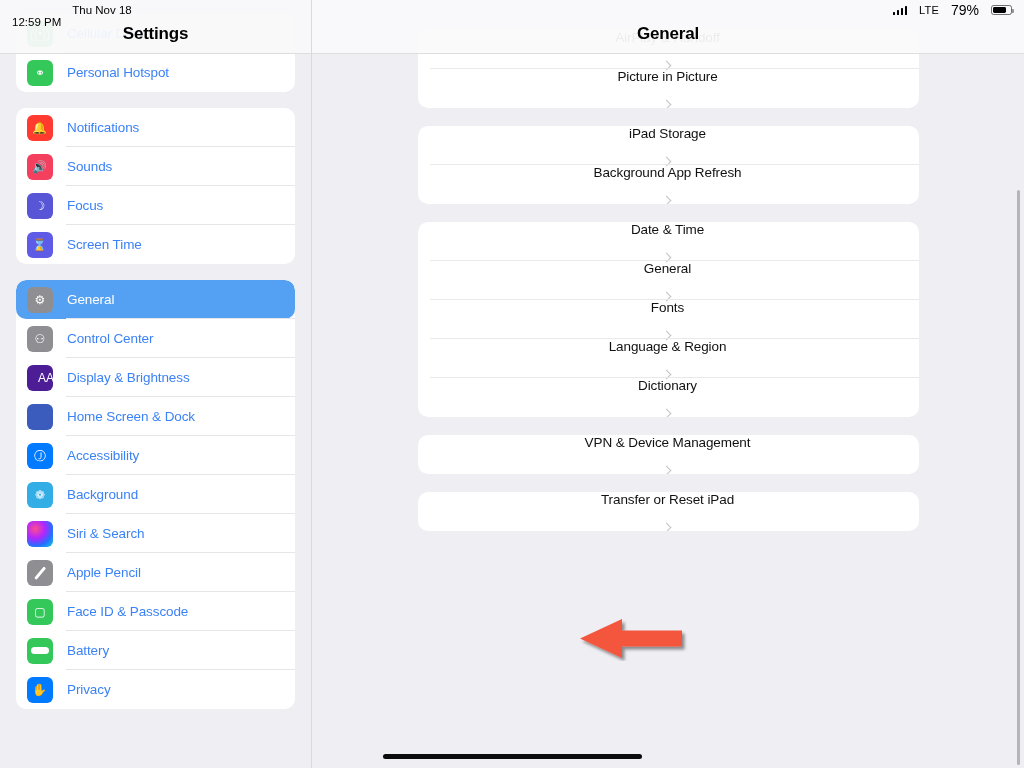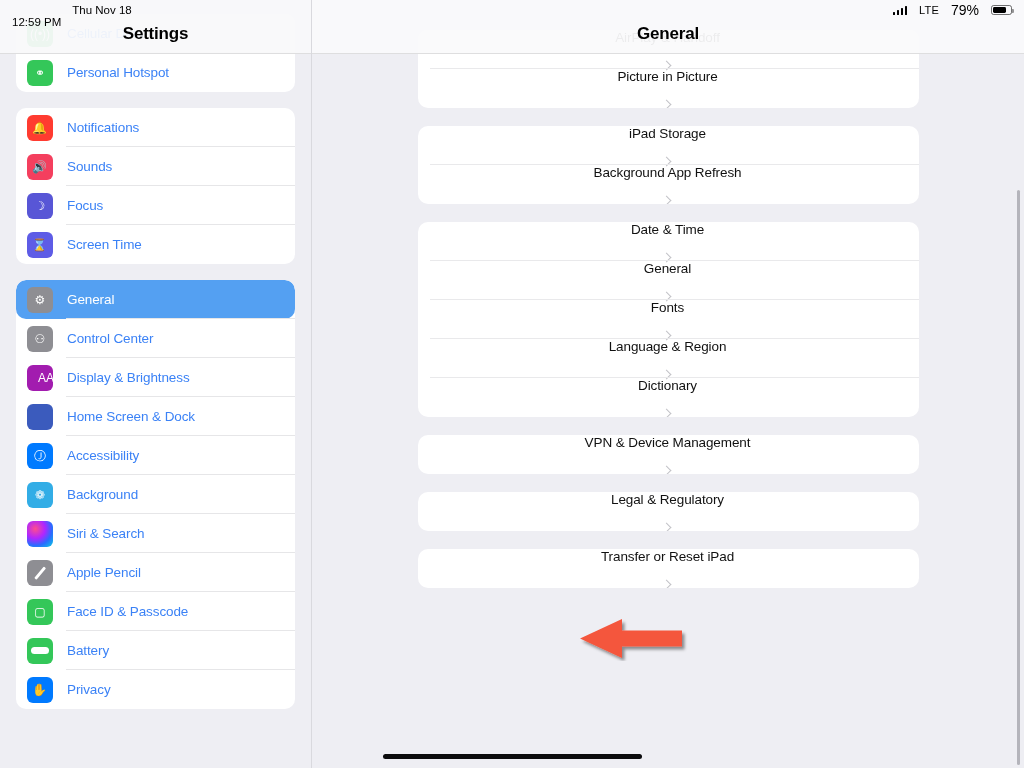--- a/index.html
+++ b/index.html
@@ -69,21 +69,21 @@
   .slabel { margin-left:14px; font-size:13.5px; color:#3b82f6; letter-spacing:-.1px; }
 
   
   .ic-green { background:#34c759; }
   .ic-red { background:#ff3b30; }
   .ic-pink { background:#f43f5e; }
   .ic-indigo { background:#5856d6; }
   .ic-purple { background:#5e5ce6; }
   .ic-gray { background:#8e8e93; }
   .ic-blue { background:#007aff; }
-  .ic-blue2 { background:#a21caf;padding-left:12px; }
+  .ic-blue2 { background:#4c1d95;padding-left:12px; }
   .ic-cyan { background:#32ade6; }
   .ic-homescreen {
     background:#3b5bbd;
     display:grid; grid-template-columns:repeat(4,1fr); grid-template-rows:repeat(4,1fr);
     gap:1px; padding:3px;
   }
   .ic-homescreen i { display:block; border-radius:1px; background:#fff; }
   .ic-siri { background:radial-gradient(circle at 32% 30%, #ff4d8d 0%, #b026ff 38%, #2a6bff 66%, #0ad0e0 100%); }
   .ic-pencil { background:#8e8e93; position:relative; }
   .ic-pencil::after {
@@ -335,26 +335,20 @@
           </div>
         </div>
         <div class="cgroup">
           <div class="crow">
             <span class="clabel">VPN &amp; Device Management</span>
             <span class="chev"></span>
           </div>
         </div>
         <div class="cgroup">
           <div class="crow">
-            <span class="clabel">Legal &amp; Regulatory</span>
-            <span class="chev"></span>
-          </div>
-        </div>
-        <div class="cgroup">
-          <div class="crow">
             <span class="clabel">Transfer or Reset iPad</span>
             <span class="chev"></span>
             <span class="csep"></span>
           </div>
         </div>
       </div>
     <div class="cscrollbar"></div>
   </div>
 
   <div class="arrow-anno">

